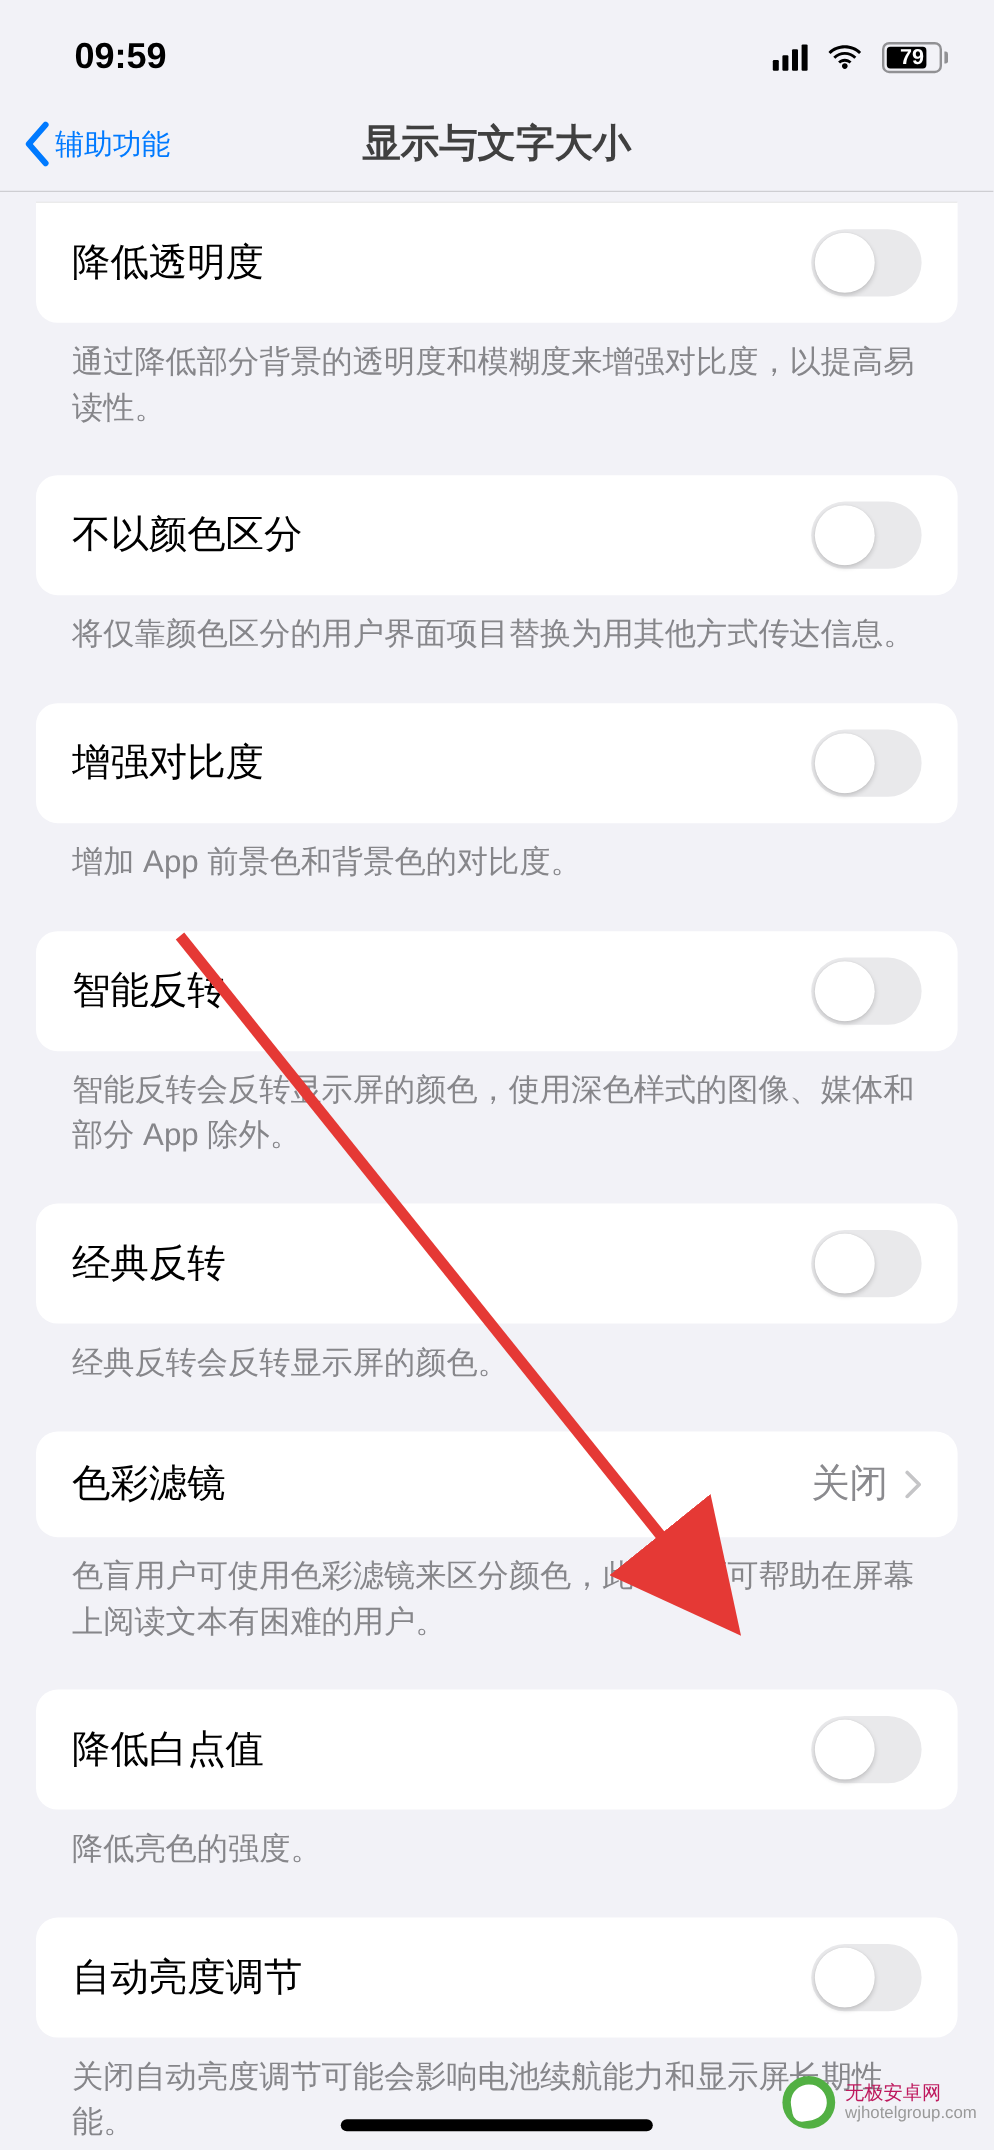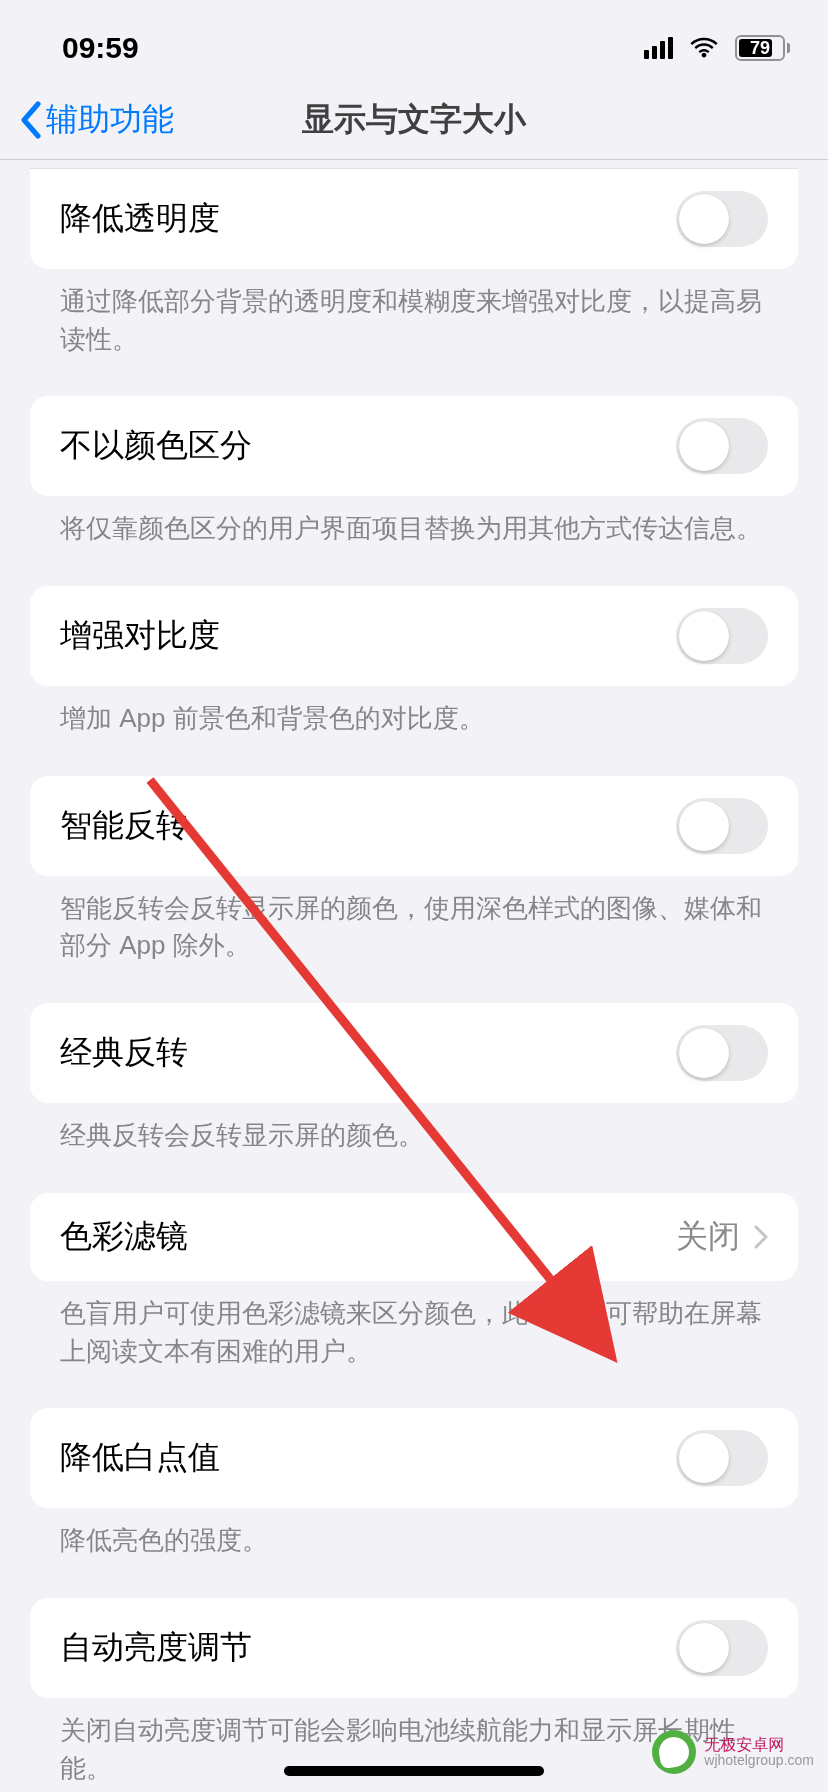--- a/index.html
+++ b/index.html
@@ -91,21 +91,21 @@
       display: flex;
       align-items: center;
       position: relative;
       border-bottom: 1px solid rgba(0,0,0,0.15);
       padding: 0 18px;
     }
     .back-btn {
       display: flex;
       align-items: center;
       color: #007aff;
-      font-size: 32px;
+      font-size: 24px;
       font-weight: 400;
       gap: 4px;
     }
     .back-chevron svg { width: 24px; height: 38px; display: block; }
     .nav-title {
       position: absolute;
       left: 50%;
       transform: translateX(-50%);
       font-size: 32px;
       font-weight: 600;

